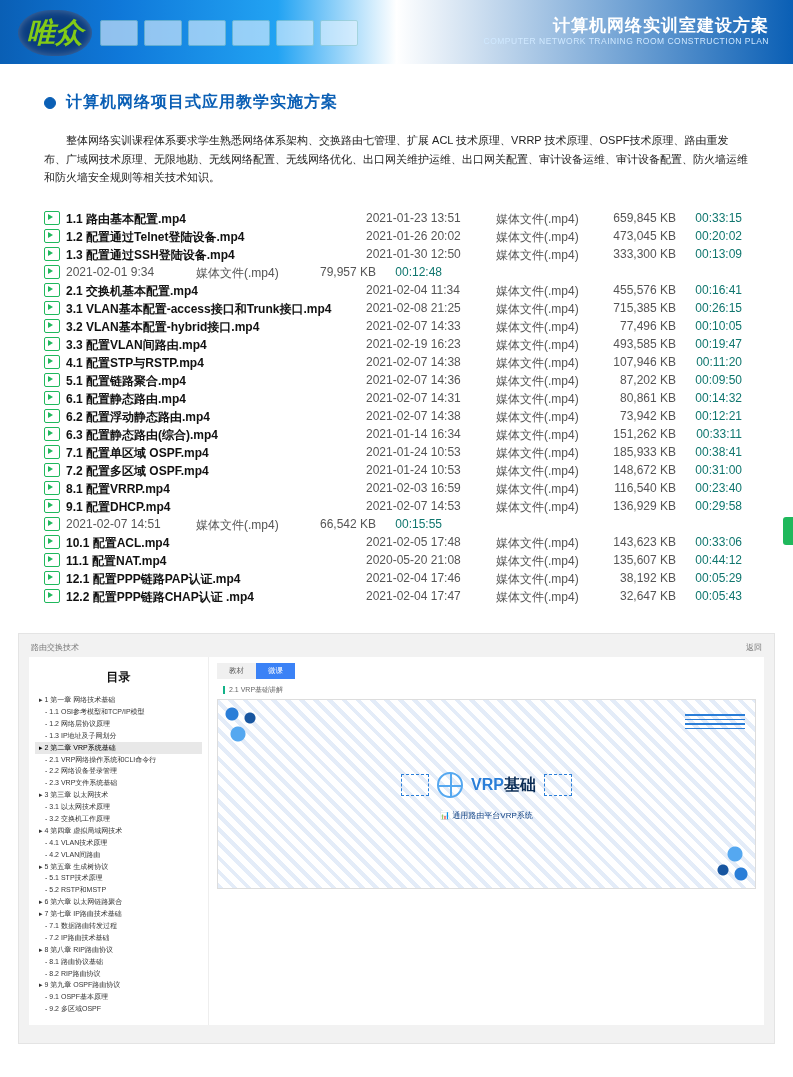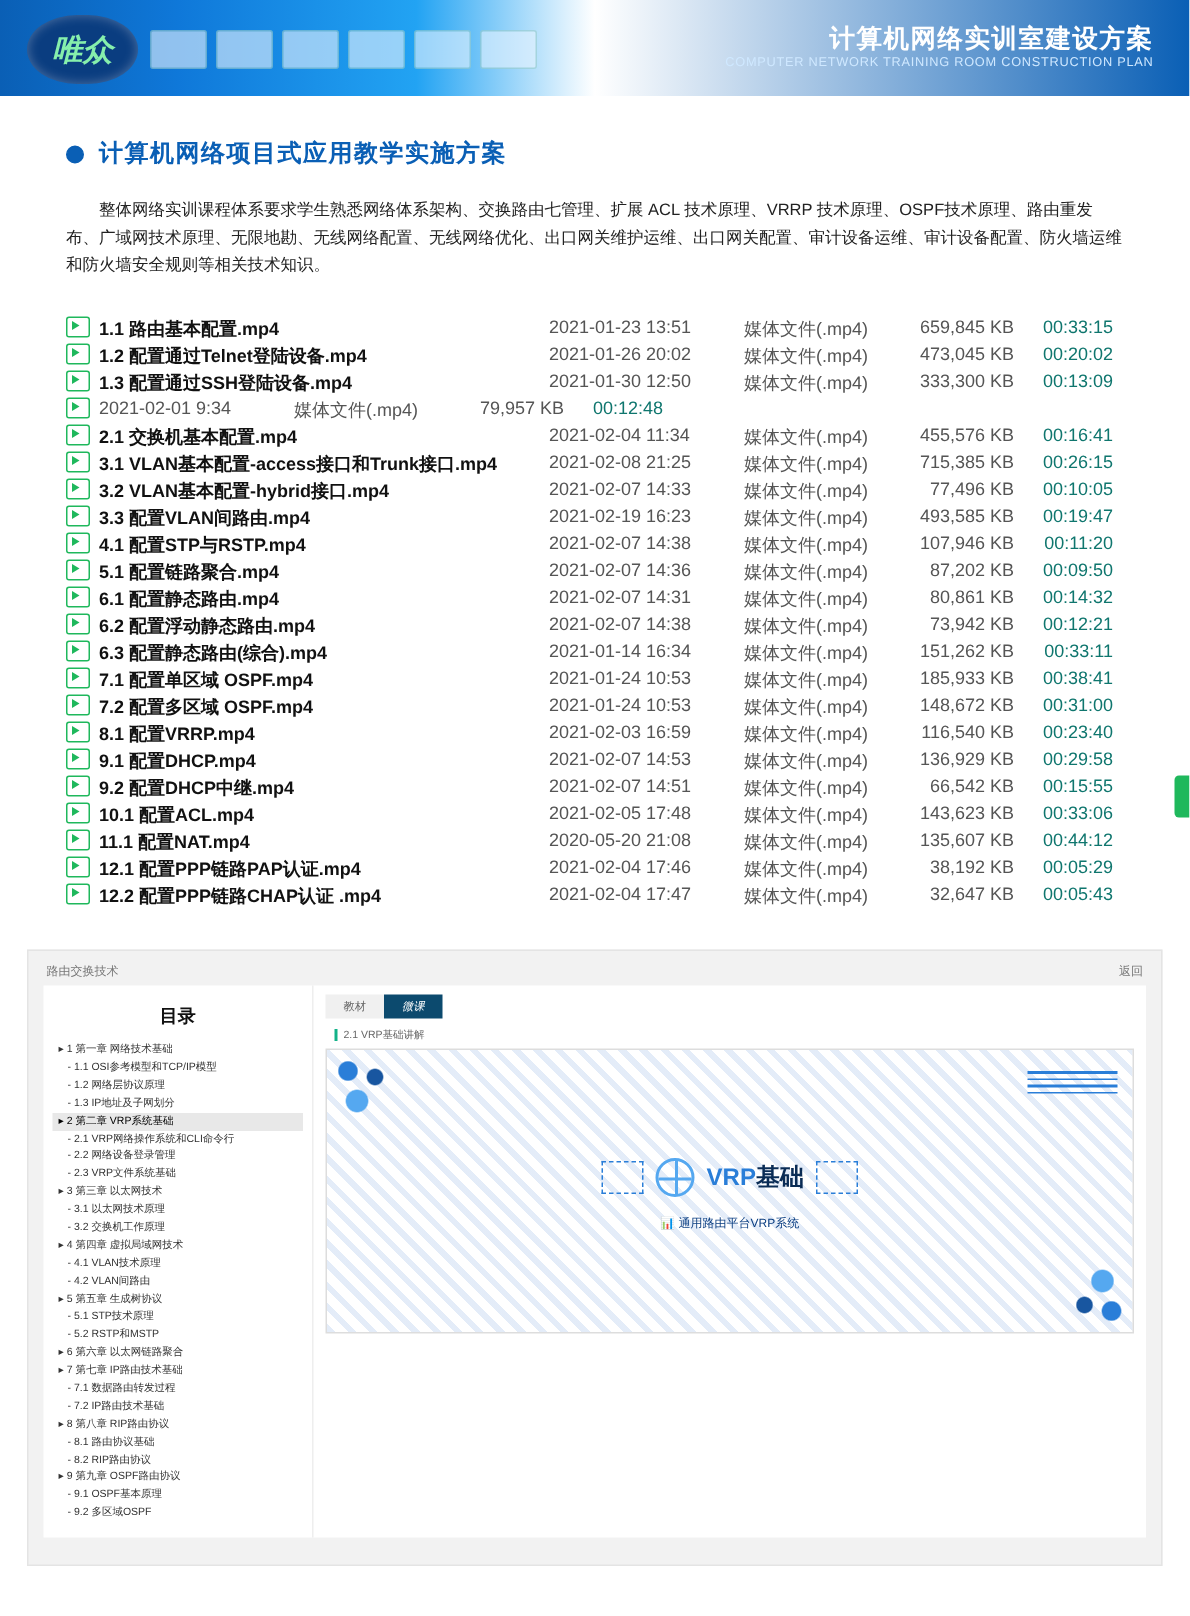--- a/index.html
+++ b/index.html
@@ -21,21 +21,21 @@
     position: relative;
     overflow: hidden;
   }
   .banner .logo-badge {
     position: absolute;
     left: 18px; top: 10px;
     width: 74px; height: 46px;
     background: #0a3d80;
     border-radius: 50% / 55%;
     display: flex; align-items: center; justify-content: center;
-    color: #86efac; font-size: 20px; font-weight: 600;
+    color: #84cc16; font-size: 28px; font-weight: 600;
     font-style: italic;
     box-shadow: inset 0 0 8px rgba(255,255,255,.3);
   }
   .banner .monitors {
     position: absolute;
     left: 100px; top: 8px;
     width: 280px; height: 50px;
     display: flex; gap: 6px; align-items: center;
     opacity: .6;
   }
@@ -172,23 +172,22 @@
     display: flex;
     gap: 0;
     font-size: 7.5px;
   }
   .tab {
     padding: 3px 12px;
     background: #f0f0f0;
     color: #666;
   }
   .tab.active {
-    background: #0c4a6e;
+    background: #3b82f6;
     color: #fff;
-    font-style: italic;
   }
   .video-label {
     font-size: 7px;
     color: #666;
     padding: 6px 0 4px 6px;
     display: flex; align-items: center; gap: 4px;
   }
   .video-label .bar { width: 2px; height: 8px; background: #12b288; }
   .video-frame {
     height: 190px;
@@ -412,21 +411,20 @@
       <div class="file-row">
         <span class="play-icon"></span>
         <span class="col-name">9.1 配置DHCP.mp4</span>
         <span class="col-date">2021-02-07 14:53</span>
         <span class="col-type">媒体文件(.mp4)</span>
         <span class="col-size">136,929 KB</span>
         <span class="col-dur">00:29:58</span>
       </div>
       <div class="file-row">
         <span class="play-icon"></span>
-        <span class="col-name">9.2 配置DHCP中继.mp4</span>
         <span class="col-date">2021-02-07 14:51</span>
         <span class="col-type">媒体文件(.mp4)</span>
         <span class="col-size">66,542 KB</span>
         <span class="col-dur">00:15:55</span>
       </div>
       <div class="file-row">
         <span class="play-icon"></span>
         <span class="col-name">10.1 配置ACL.mp4</span>
         <span class="col-date">2021-02-05 17:48</span>
         <span class="col-type">媒体文件(.mp4)</span>

